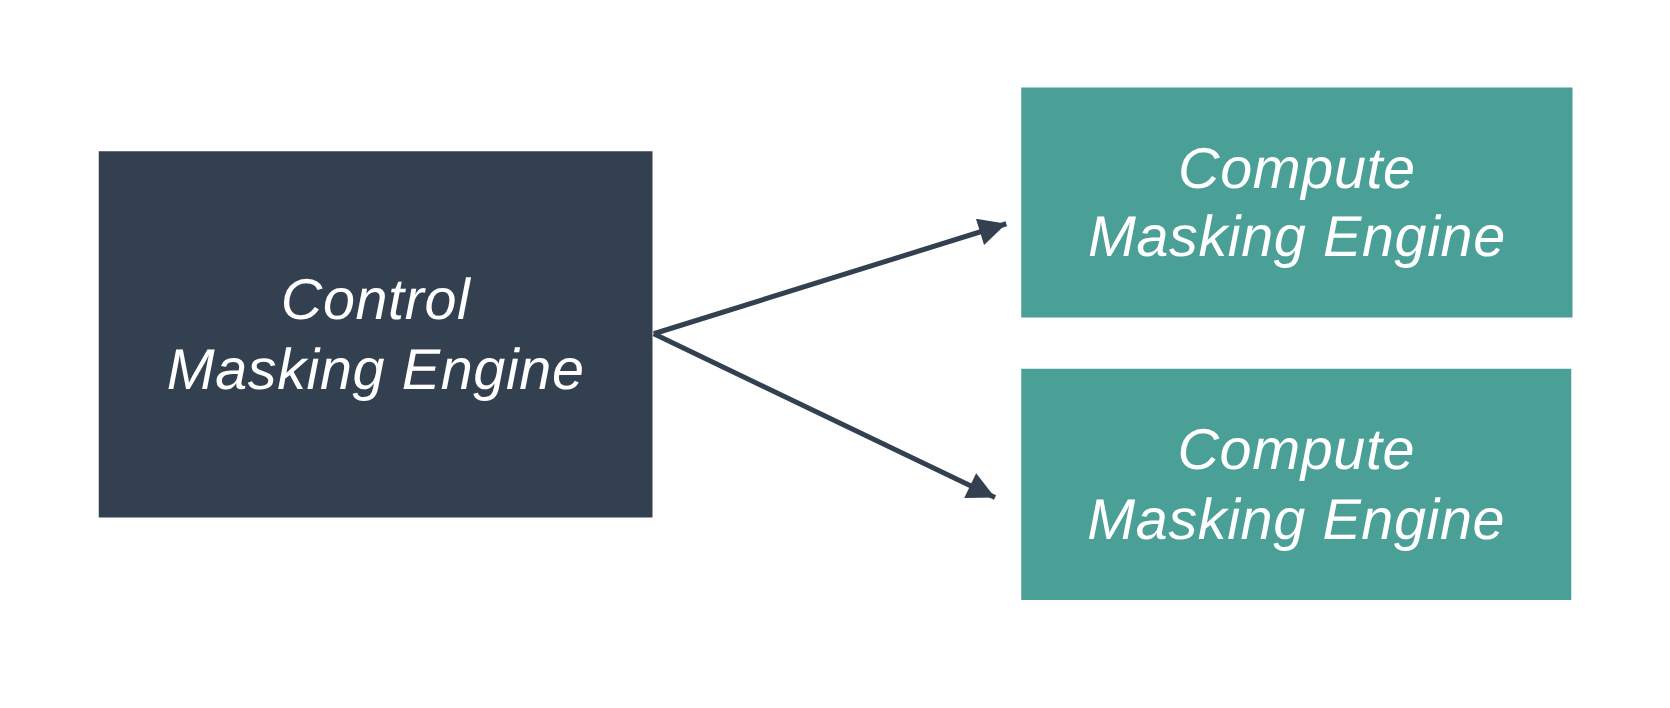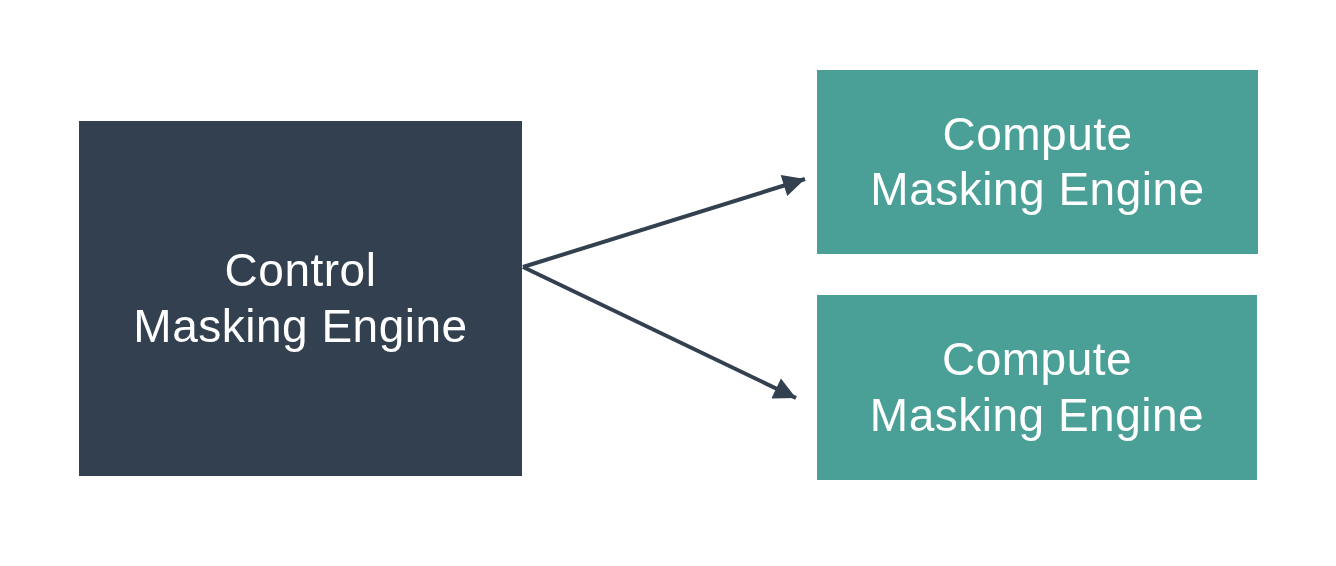--- a/index.html
+++ b/index.html
@@ -40,40 +40,41 @@
     text-align: center;
     color: var(--label-text, #ffffff);
     font-size: 46px;
     line-height: 1.2;
     letter-spacing: 0.5px;
   }
   .node-control {
     left: 79px;
     top: 121px;
     width: 443px;
-    height: 355px;
+    height: 293px;
     background: var(--control-box, #32404F);
     align-items: center;
   }
   .node-compute-top {
     left: 817px;
     top: 70px;
     width: 441px;
     height: 184px;
     background: var(--compute-box, #4AA097);
   }
   .node-compute-bottom {
     left: 817px;
     top: 295px;
     width: 440px;
     height: 185px;
     background: var(--compute-box, #4AA097);
   }
   .label-line {
     display: block;
+    font-style: italic;
   }
 </style>
 </head>
 <body>
 
 <div class="canvas">
 
   <svg class="edges" viewBox="0 0 1336 566" aria-hidden="true">
     <defs>
       <marker id="arrowhead" viewBox="0 0 10 10" refX="10" refY="5" markerWidth="8" markerHeight="5.5" orient="auto-start-reverse" markerUnits="strokeWidth">

